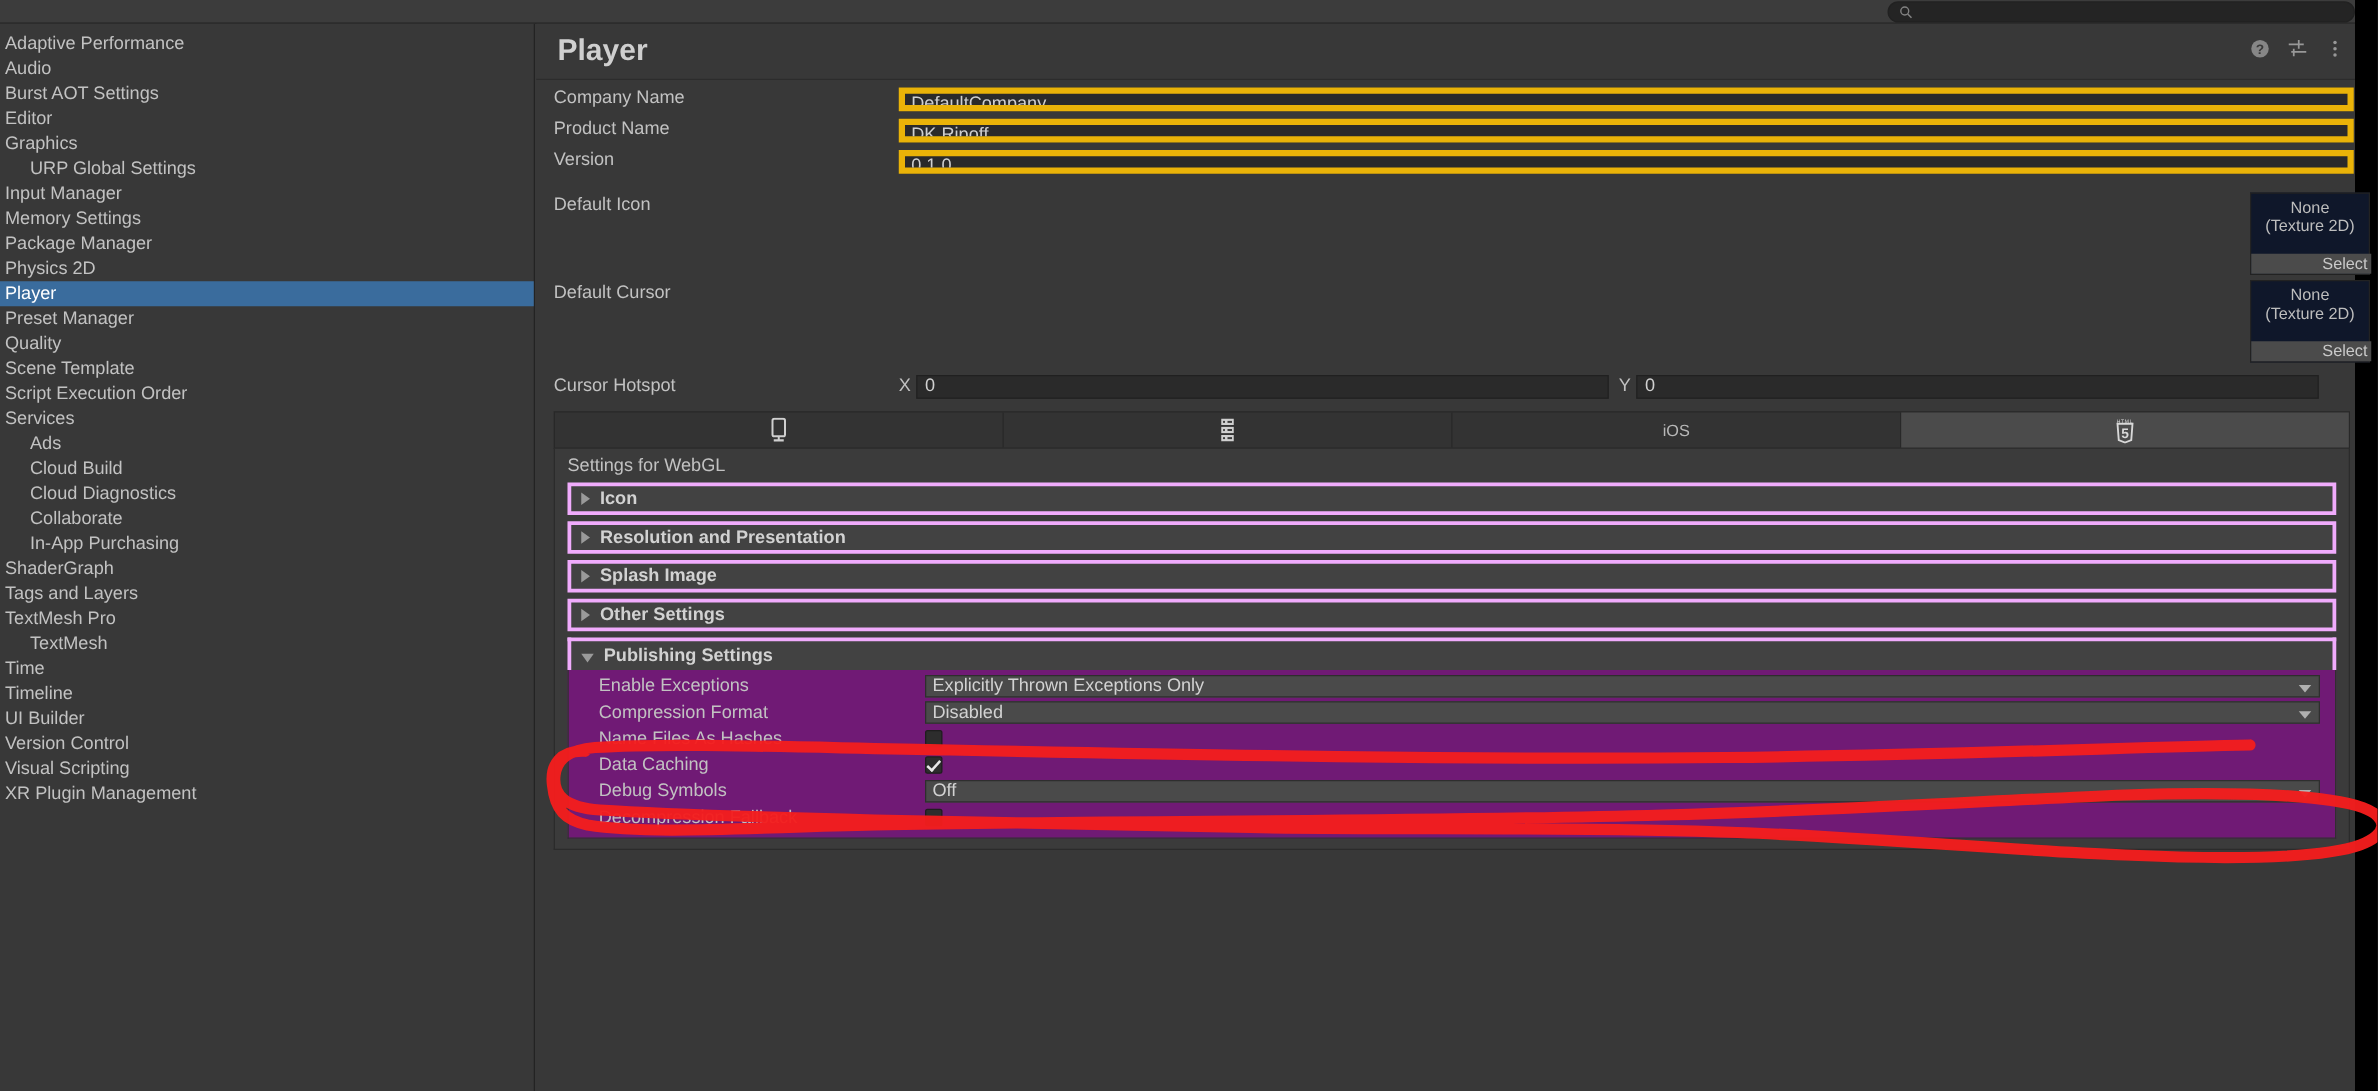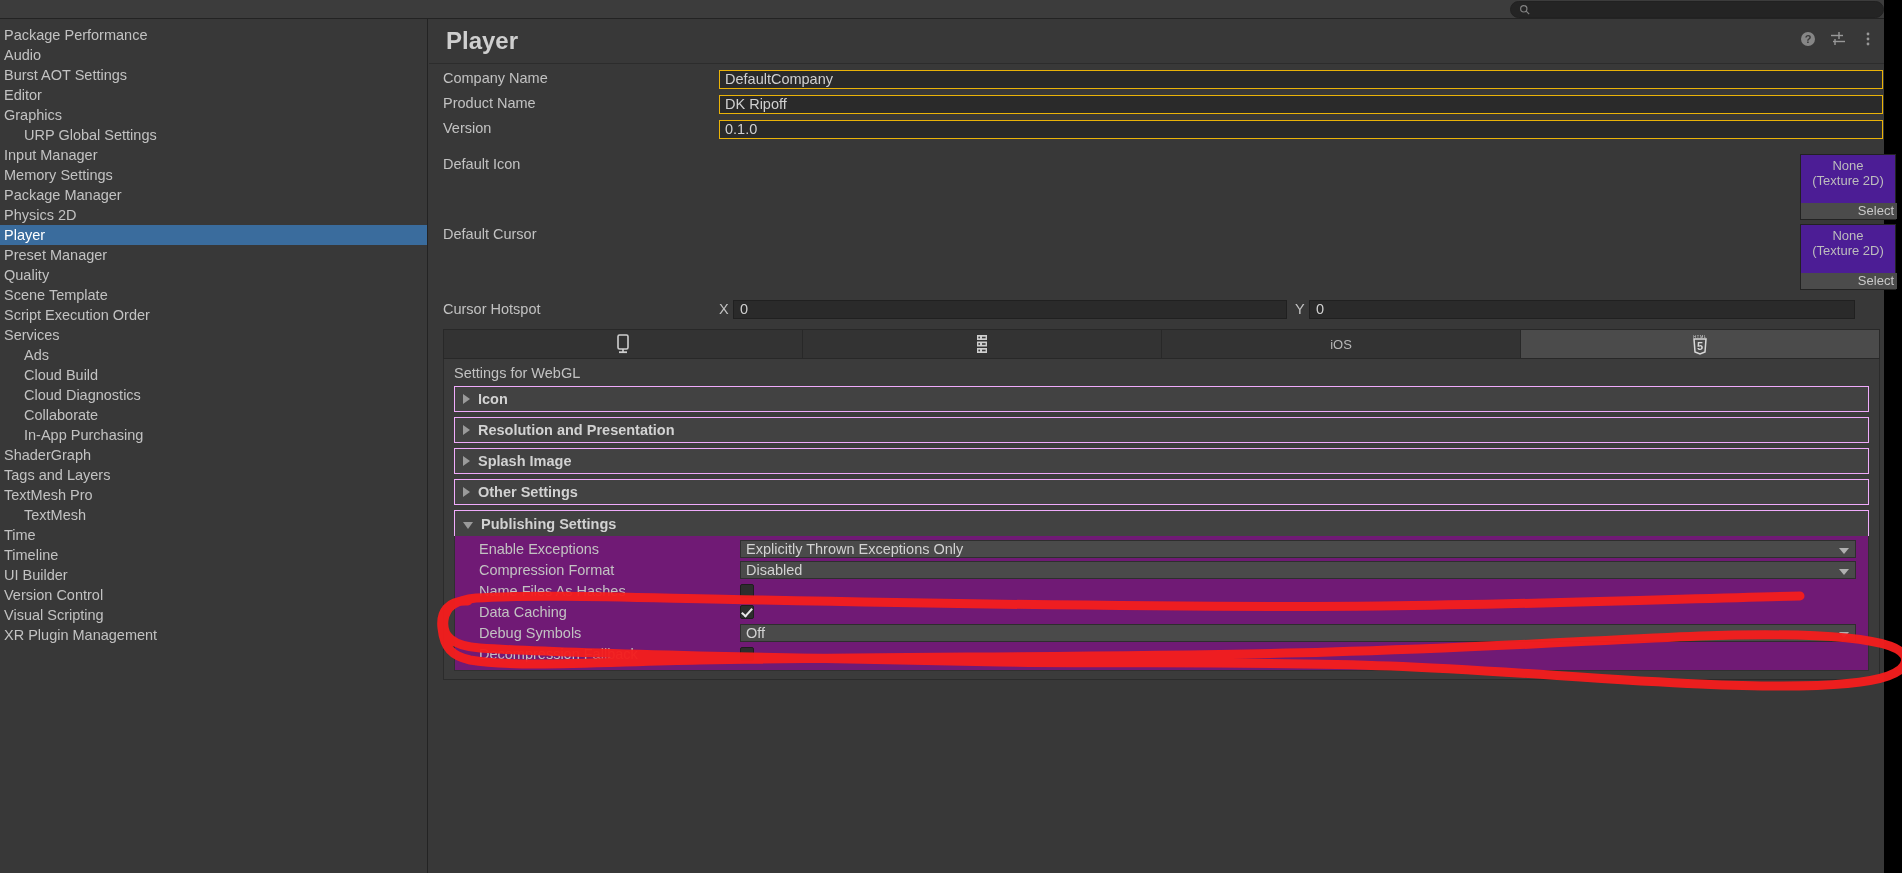--- a/index.html
+++ b/index.html
@@ -116,21 +116,21 @@
     padding-left: 14px;
     font-size: 14.5px;
     color: #c2c2c2;
     white-space: nowrap;
   }
   .text-field {
     flex: 1;
     height: 19px;
     margin-right: 1px;
     background: #2a2a2a;
-    border: 1px solid #eab308;
+    border: 5px solid #eab308;
     color: #d0d0d0;
     font-size: 14.5px;
     line-height: 17px;
     padding-left: 5px;
     white-space: nowrap;
     overflow: hidden;
   }
 
   
   .objblock {
@@ -140,21 +140,21 @@
   .objblock .prop-label {
     position: absolute;
     left: 0; top: 4px;
   }
   .objfield {
     position: absolute;
     right: -12px;
     top: 2px;
     width: 96px;
     height: 66px;
-    background: #4c1d95;
+    background: #0f172a;
     border: 1px solid #222222;
     color: #bdbdbd;
     font-size: 13px;
     text-align: center;
     padding-top: 3px;
     line-height: 15px;
   }
   .objfield .select-btn {
     position: absolute;
     left: 0; bottom: 0;
@@ -226,21 +226,21 @@
     padding-left: 10px;
     font-size: 14.5px;
     color: #c2c2c2;
     margin-bottom: 5px;
   }
 
   .foldout {
     margin: 0 10px 5px 10px;
     height: 26px;
     background: #424242;
-    border: 1px solid #f0abfc;
+    border: 3px solid #f0abfc;
     display: flex;
     align-items: center;
     padding-left: 8px;
     cursor: pointer;
   }
   .foldout.open { margin-bottom: 0; border-bottom: none; }
   .tri {
     width: 0; height: 0;
     margin-right: 8px;
     border-top: 5px solid transparent;
@@ -341,21 +341,21 @@
     <div class="search-field">
       <svg class="search-icon" viewBox="0 0 16 16">
         <circle cx="6.4" cy="6.4" r="4.2" fill="none" stroke="#b5b5b5" stroke-width="1.5"></circle>
         <line x1="9.6" y1="9.6" x2="13.6" y2="13.6" stroke="#b5b5b5" stroke-width="1.6"></line>
       </svg>
       <span class="search-input-text"></span>
     </div>
   </div>
 
   <div class="sidebar">
-      <div class="side-item"><span>Package Performance</span></div>
+      <div class="side-item"><span>Adaptive Performance</span></div>
       <div class="side-item"><span>Audio</span></div>
       <div class="side-item"><span>Burst AOT Settings</span></div>
       <div class="side-item"><span>Editor</span></div>
       <div class="side-item"><span>Graphics</span></div>
       <div class="side-item indent"><span>URP Global Settings</span></div>
       <div class="side-item"><span>Input Manager</span></div>
       <div class="side-item"><span>Memory Settings</span></div>
       <div class="side-item"><span>Package Manager</span></div>
       <div class="side-item"><span>Physics 2D</span></div>
       <div class="side-item selected"><span>Player</span></div>

